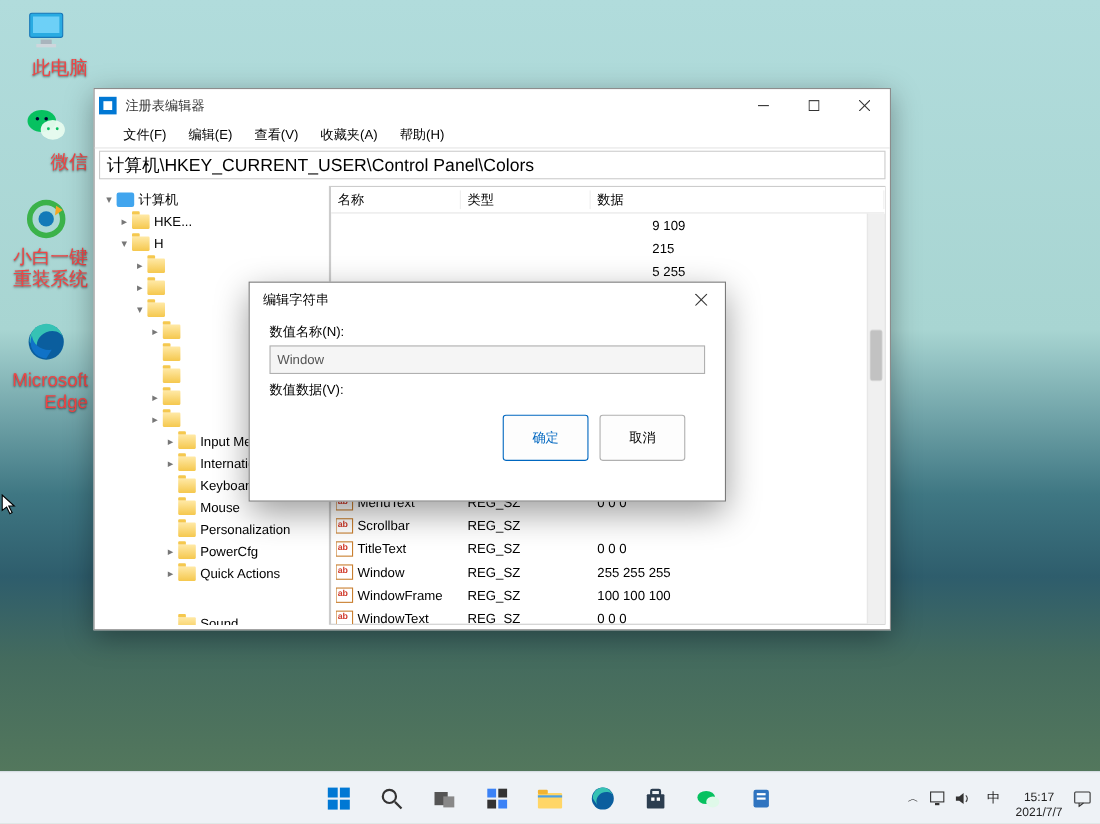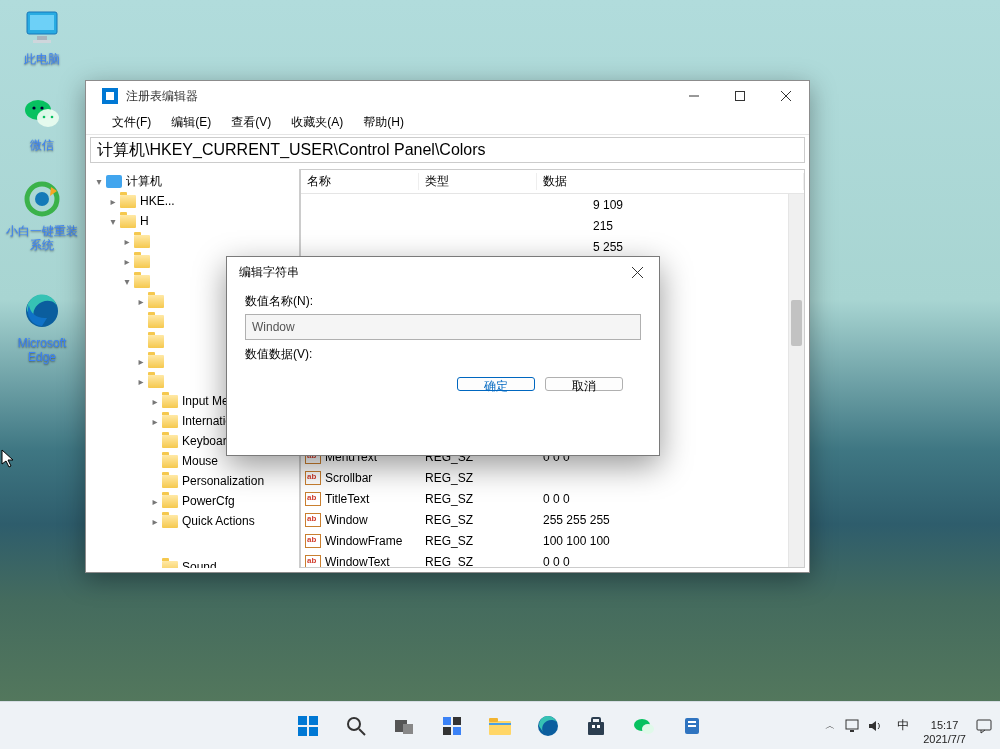--- a/index.html
+++ b/index.html
@@ -1,23 +1,23 @@
 <!DOCTYPE html>
 <html><head>
 <meta charset="utf-8">
 <style>
 * { margin: 0; padding: 0; box-sizing: border-box; font-family: "Segoe UI", "Microsoft YaHei", sans-serif; }
 body { width: 1000px; height: 749px; overflow: hidden; position: relative; background: linear-gradient(180deg, #b1dcdc 0%, #a8d5d2 40%, #3f7783 60%, #2e5d6c 70%, #446b5e 80%, #5a7d5c 100%); }
 .cursor-fake { position:absolute; left:1px; top:449px; width:15px; height:20px; z-index:200; pointer-events:none; }
 .desktop { position: absolute; inset: 0 0 48px 0; }
-.desktop-icon { position: absolute; width: 76px; text-align: center; color: #3b82f6; font-size: 12px; text-shadow: 0 1px 2px rgba(0,0,0,.6); cursor: default; }
+.desktop-icon { position: absolute; width: 76px; text-align: right; color: #ef4444; font-size: 17px; text-shadow: 0 1px 2px rgba(0,0,0,.6); cursor: default; }
 .desktop-icon .ico { width: 42px; height: 42px; margin: 0 auto 4px; display:flex; align-items:center; justify-content:center; }
 .desktop-icon span { display:block; line-height:1.2; }
 .window { position: absolute; left: 85px; top: 80px; width: 725px; height: 493px; background: #fff; border: 1px solid #8c8c8c; box-shadow: 0 6px 24px rgba(0,0,0,.35); display:flex; flex-direction:column; }
-.titlebar { height: 30px; display:flex; align-items:center; padding: 0 0 0 16px; }
+.titlebar { height: 30px; display:flex; align-items:center; padding: 0 0 0 4px; }
 .titlebar .tico { width:16px; height:16px; background:#0078d4; margin-right:8px; display:inline-flex; align-items:center; justify-content:center; }
 .titlebar .tico::after { content:""; width:8px; height:8px; background:#fff; }
 .titlebar .ttl { flex:1; font-size:12px; color:#333; }
 .winctl { display:flex; }
 .winbtn { width:46px; height:30px; display:flex; align-items:center; justify-content:center; color:#333; }
 .menubar { height:24px; display:flex; align-items:center; padding:0 16px; font-size:12px; border-bottom:1px solid #e5e5e5; }
 .menubar div { padding: 3px 10px; }
 .pathbar { height:26px; border:1px solid #ccc; margin:2px 4px; display:flex; align-items:center; padding:0 6px; font-size:16px; }
 .body { flex:1; display:flex; min-height:0; }
 .tree { width:210px; border-right:1px solid #ccc; margin:4px 0 4px 4px; overflow:auto; font-size:12px; position:relative; }
@@ -45,21 +45,21 @@
 .dialog { position:absolute; left:140px; top:175px; width:434px; height:200px; background:#fff; border:1px solid #7a7a7a; box-shadow:0 10px 30px rgba(0,0,0,.4); z-index:50; display:flex; flex-direction:column; }
 .dialog .dtitle { height:30px; display:flex; align-items:center; padding:0 4px 0 12px; font-size:12px; }
 .dialog .dtitle .txt { flex:1; }
 .dialog .dclose { width:36px; height:26px; display:flex; align-items:center; justify-content:center; font-size:14px; }
 .dialog .dbody { flex:1; padding:0 18px; font-size:12px; }
 .dialog label { display:block; margin:6px 0 4px; }
 .dialog input[type=text] { width:100%; height:26px; border:1px solid #b0b0b0; padding:0 6px; font-size:12px; }
 .dialog input.readonly { background:#f5f5f5; color:#555; }
 .dialog input.focus { border:1px solid #0067c0; border-bottom:2px solid #0067c0; outline:none; }
 .dialog .dbtns { display:flex; justify-content:flex-end; gap:10px; padding:10px 18px 0; }
-.dialog button { width:78px; height:14px; border:1px solid #b0b0b0; background:#fdfdfd; font-size:12px; border-radius:3px; }
+.dialog button { width:78px; height:42px; border:1px solid #b0b0b0; background:#fdfdfd; font-size:12px; border-radius:3px; }
 .dialog button.primary { border:1px solid #0067c0; color:#0067c0; }
 .taskbar { position:absolute; left:0; right:0; bottom:0; height:48px; background:#eef2f6; border-top:1px solid #d6dde4; display:flex; align-items:center; }
 .tb-center { position:absolute; left:50%; transform:translateX(-50%); display:flex; gap:8px; }
 .tb-icon { width:40px; height:40px; display:flex; align-items:center; justify-content:center; border-radius:4px; }
 .tb-right { position:absolute; right:6px; display:flex; align-items:center; gap:10px; font-size:11px; color:#222; }
 .tb-right .clock { text-align:center; line-height:1.2;margin-top:14px; }
 .tb-right .ime { font-size:12px; padding:2px 4px; }
 .tb-right .sys { display:flex; gap:6px; align-items:center; }
 svg { display:block; }
 </style>

